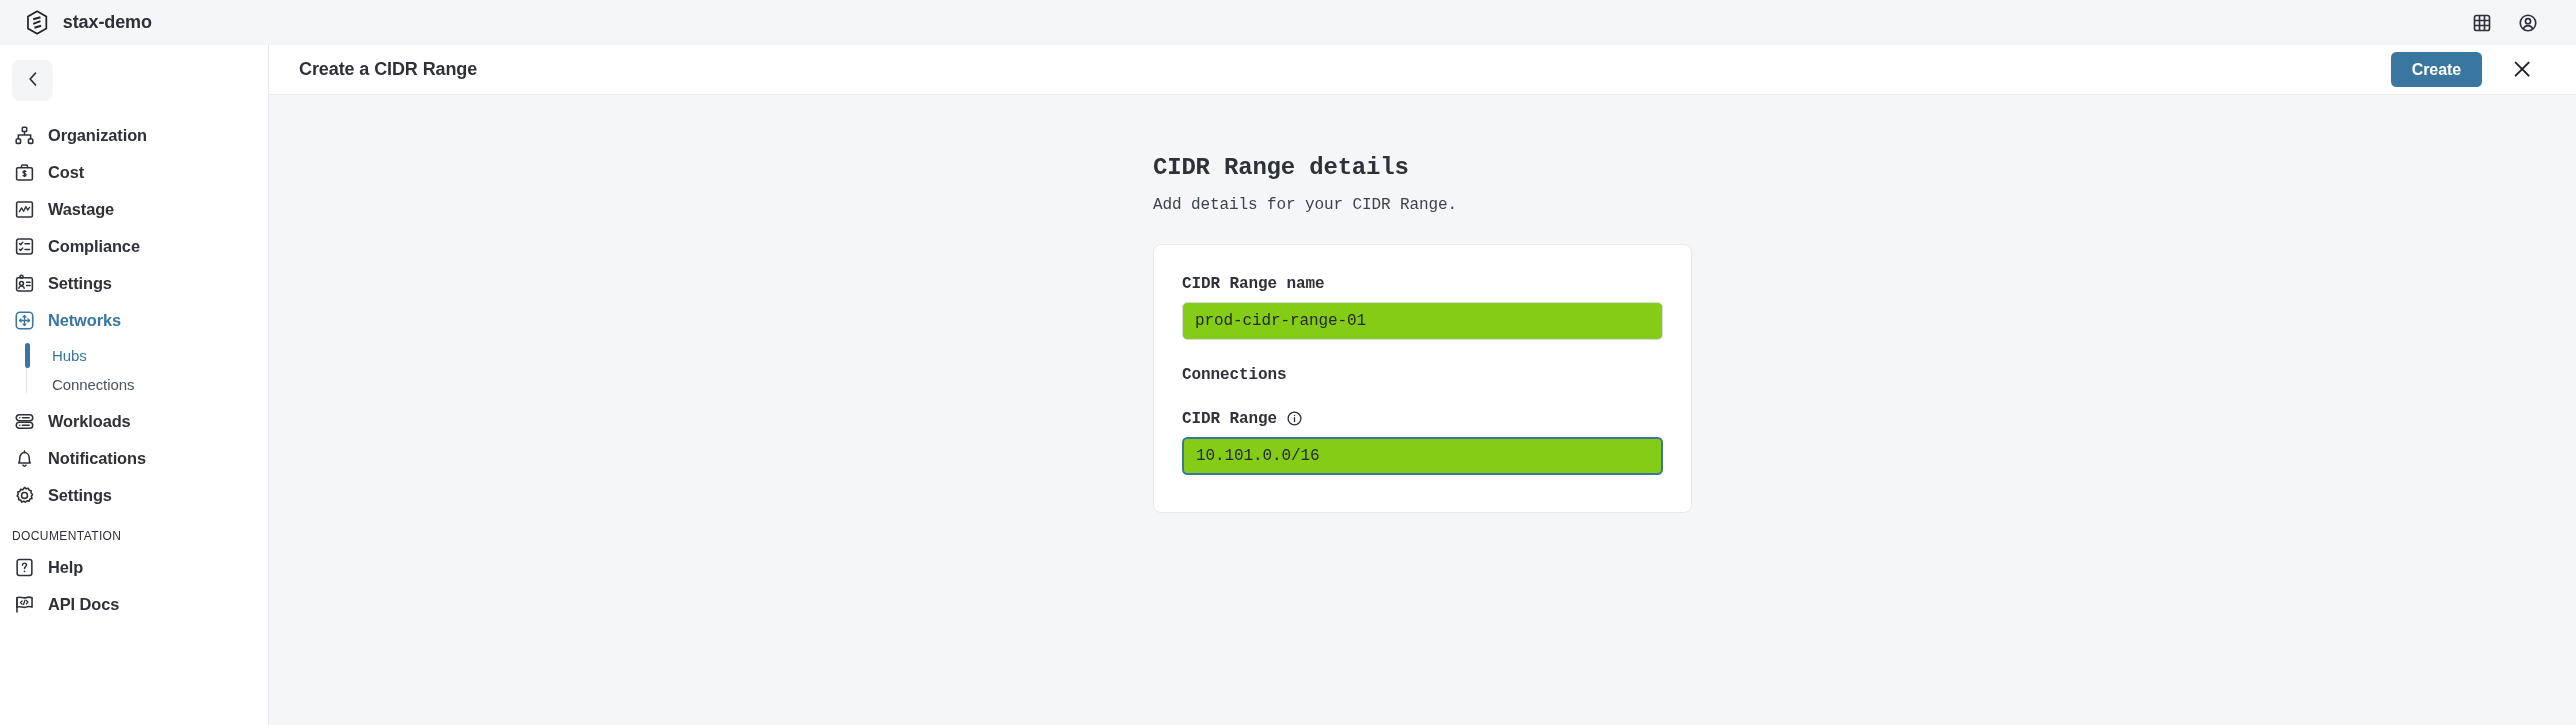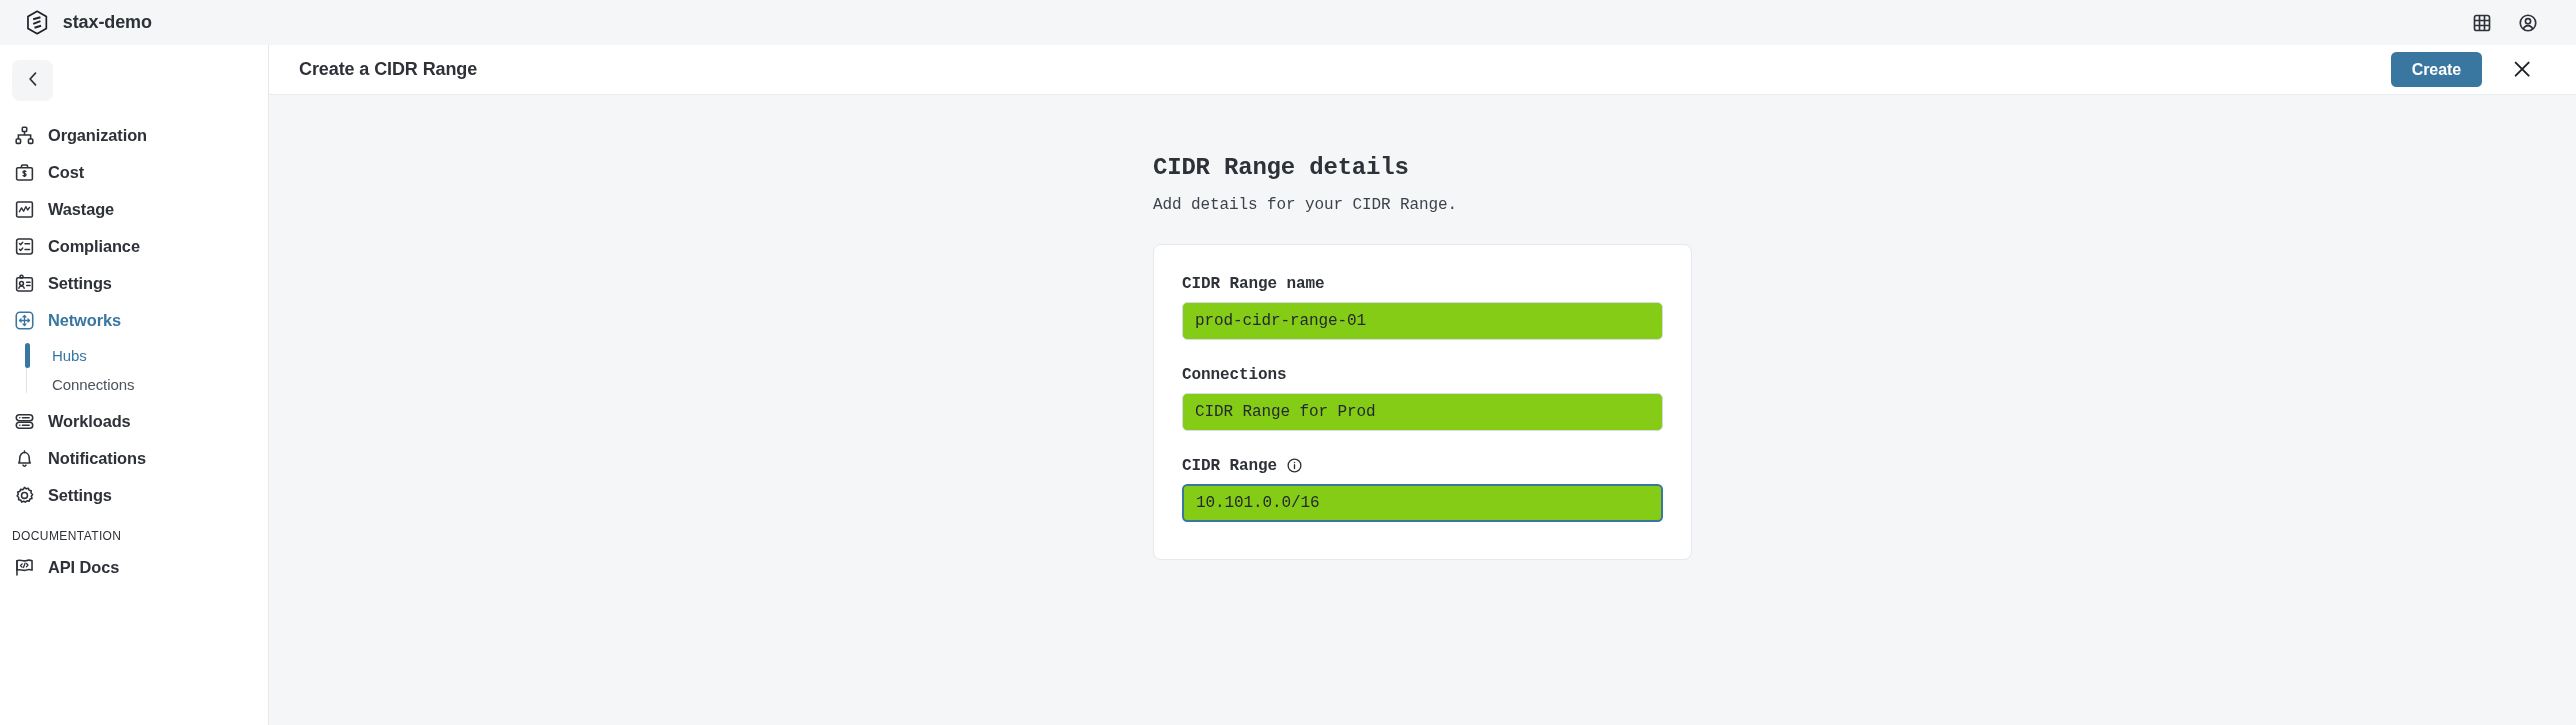--- a/index.html
+++ b/index.html
@@ -293,20 +293,30 @@
           <svg width="21" height="21" viewBox="0 0 24 24" fill="none" stroke="#2e3238" stroke-width="1.8">
             <path d="M12 2.8 L14 4.4 L16.4 3.7 L17.3 6 L19.7 6.6 L19.4 9.1 L21.2 10.8 L19.8 12.9 L20.6 15.3 L18.2 16.1 L17.3 18.4 L14.9 18 L13 19.6 L11 18.5 L8.8 19.5 L7.7 17.3 L5.3 16.8 L5.4 14.3 L3.6 12.6 L4.9 10.5 L4.2 8.1 L6.6 7.3 L7.6 5 L10 5.4 Z" stroke-linejoin="round"></path>
             <circle cx="12" cy="11.9" r="3.4"></circle>
           </svg>
         </span>
         <span class="nav-label">Settings</span>
       </div>
 
       <div class="nav-section-title">DOCUMENTATION</div>
 
+      <div class="nav-item">
+        <span class="nav-icon">
+          <svg width="21" height="21" viewBox="0 0 24 24" fill="none" stroke="#2e3238" stroke-width="1.8">
+            <rect x="3.6" y="2.8" width="16.8" height="18.4" rx="2.5"></rect>
+            <path d="M9.7 9.3 C9.7 7.9 10.7 7 12 7 C13.3 7 14.3 7.9 14.3 9.2 C14.3 11 12 11.1 12 13.2" stroke-width="1.7" stroke-linecap="round"></path>
+            <circle cx="12" cy="16.5" r="1" fill="#2e3238" stroke="none"></circle>
+          </svg>
+        </span>
+        <span class="nav-label">Help</span>
+      </div>
 
       <div class="nav-item">
         <span class="nav-icon">
           <svg width="21" height="21" viewBox="0 0 24 24" fill="none" stroke="#2e3238" stroke-width="1.8">
             <path d="M3.4 4.2 V20.6" stroke-linecap="round"></path>
             <path d="M3.4 4.2 C7 2.6 10.2 5.4 13.6 4.2 C17 3 19 3.6 20.6 4.2 V15 C19 14.4 17 13.8 13.6 15 C10.2 16.2 7 13.4 3.4 15 Z" stroke-linejoin="round"></path>
             <path d="M9.3 8 L7.4 9.8 L9.3 11.6" stroke-width="1.5" stroke-linecap="round" stroke-linejoin="round"></path>
             <path d="M14.2 7.5 L16.1 9.3 L14.2 11.1" stroke-width="1.5" stroke-linecap="round" stroke-linejoin="round"></path>
             <path d="M12.6 7 L10.9 12" stroke-width="1.5" stroke-linecap="round"></path>
           </svg>
@@ -343,21 +353,20 @@
             <div class="field-label-row">
               <span class="field-label">CIDR Range name</span>
             </div>
             <input class="text-input" type="text" value="prod-cidr-range-01" style="">
           </div>
 
           <div class="field">
             <div class="field-label-row">
               <span class="field-label">Connections</span>
             </div>
-            <input class="text-input" type="text" value="CIDR Range for Prod" style="">
           </div>
 
           <div class="field">
             <div class="field-label-row">
               <span class="field-label">CIDR Range</span>
               <span>
                 <svg class="info-icon" viewBox="0 0 24 24" fill="none" stroke="#2e3238" stroke-width="1.9">
                   <circle cx="12" cy="12" r="9"></circle>
                   <path d="M12 11 V16.4" stroke-linecap="round"></path>
                   <circle cx="12" cy="7.8" r="1.05" fill="#2e3238" stroke="none"></circle>

